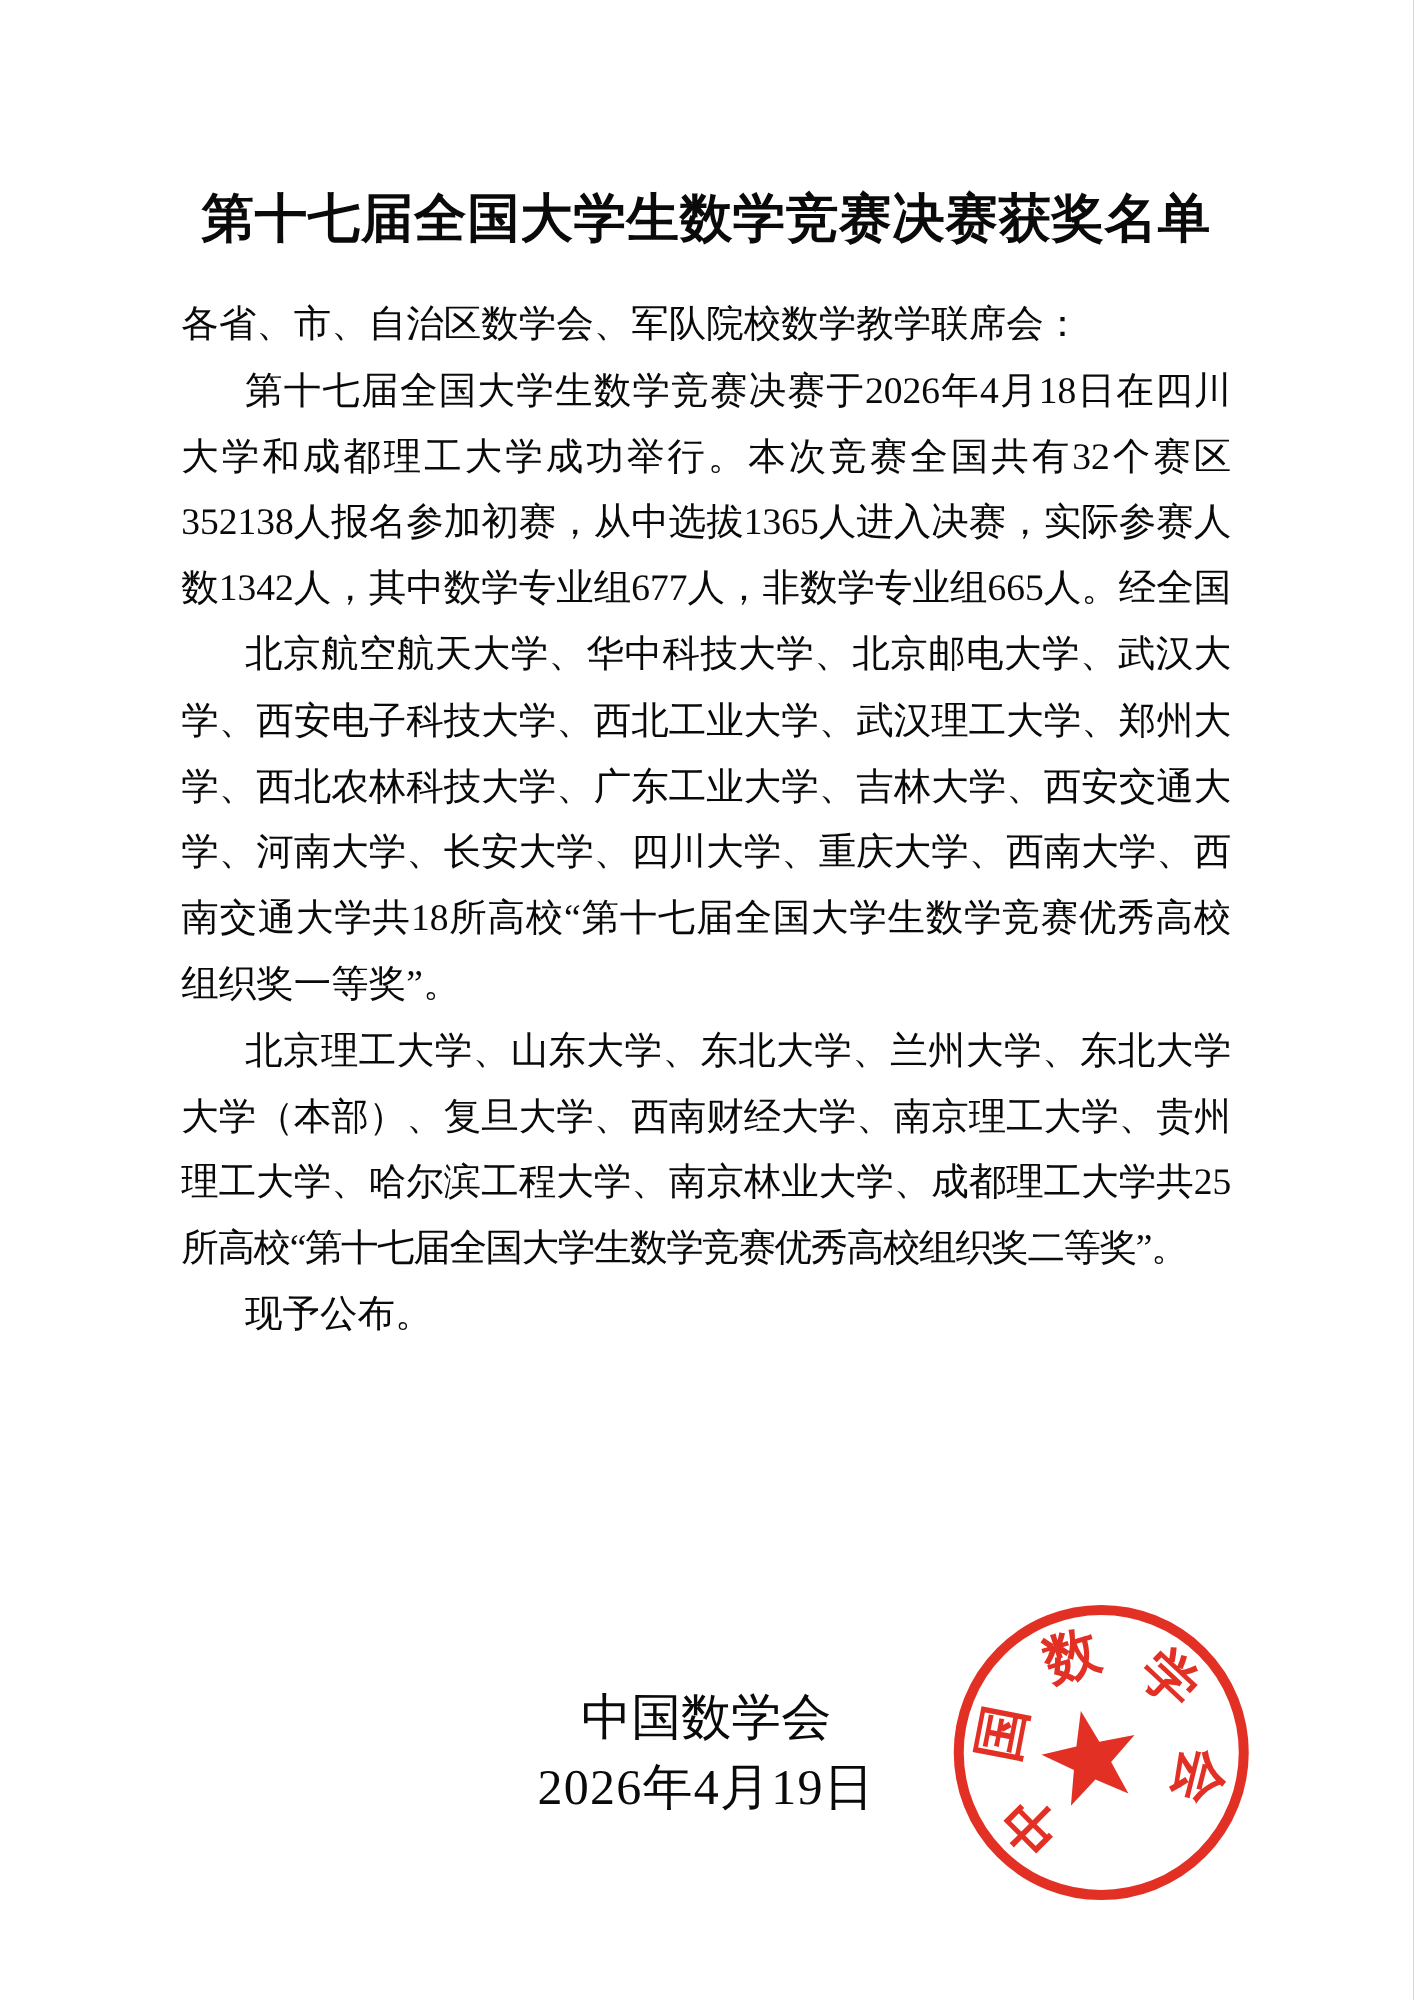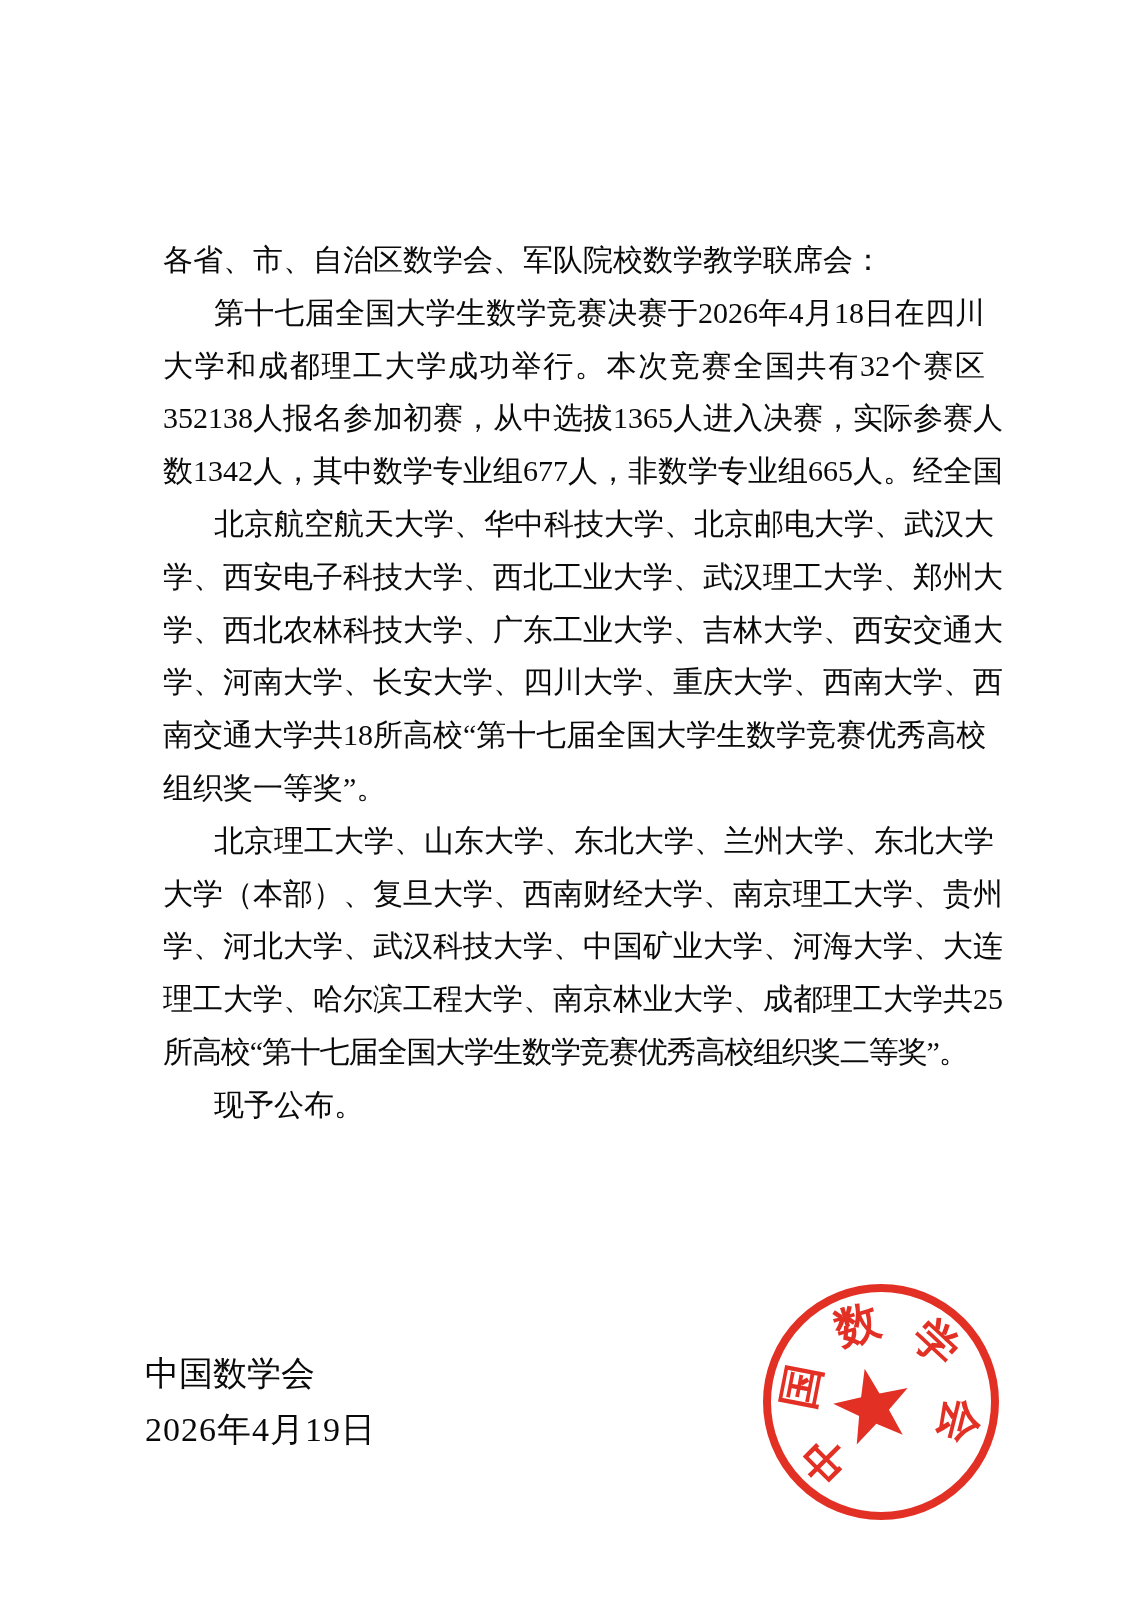--- a/index.html
+++ b/index.html
@@ -33,34 +33,33 @@
     width: 840px;
     font-size: 30px;
     line-height: 52.8px;
   }
   .ln {
     height: 52.8px;
     text-align: justify;
     text-align-last: justify;
     white-space: nowrap;
     overflow: visible;
-    margin-left: 18px;
   }
   .ln.last {
     text-align: left;
     text-align-last: left;
   }
   .ln.indent { padding-left: 51px; }
   .ln.tight { letter-spacing: -1.1px; }
   .sig-line {
     position: absolute;
     left: 145px;
     width: 840px;
-    text-align: left;
-    font-size: 34px;
+    text-align: center;
+    font-size: 40px;
     line-height: 40px;
     white-space: nowrap;
   }
   #sig-org  { top: 1354px; }
   #sig-date { top: 1410px; letter-spacing: 1px; }
   .seal {
     position: absolute;
     left: 751px;
     top: 1272px;
     width: 260px;
@@ -71,36 +70,36 @@
   .seal text {
     font-family: "Liberation Serif", "DejaVu Serif", serif;
     font-weight: bold;
   }
 </style>
 </head>
 <body>
 
 <div id="page">
 
+  <div class="doc-title">第十七届全国大学生数学竞赛决赛获奖名单</div>
 
   <div class="body-block">
     <div class="ln last">各省、市、自治区数学会、军队院校数学教学联席会：</div>
     <div class="ln indent">第十七届全国大学生数学竞赛决赛于2026年4月18日在四川</div>
     <div class="ln">大学和成都理工大学成功举行。本次竞赛全国共有32个赛区</div>
     <div class="ln">352138人报名参加初赛，从中选拔1365人进入决赛，实际参赛人</div>
     <div class="ln">数1342人，其中数学专业组677人，非数学专业组665人。经全国</div>
     <div class="ln indent">北京航空航天大学、华中科技大学、北京邮电大学、武汉大</div>
     <div class="ln">学、西安电子科技大学、西北工业大学、武汉理工大学、郑州大</div>
     <div class="ln">学、西北农林科技大学、广东工业大学、吉林大学、西安交通大</div>
     <div class="ln">学、河南大学、长安大学、四川大学、重庆大学、西南大学、西</div>
     <div class="ln">南交通大学共18所高校“第十七届全国大学生数学竞赛优秀高校</div>
     <div class="ln last">组织奖一等奖”。</div>
     <div class="ln indent">北京理工大学、山东大学、东北大学、兰州大学、东北大学</div>
     <div class="ln">大学（本部）、复旦大学、西南财经大学、南京理工大学、贵州</div>
-    <div class="ln">学、河北大学、武汉科技大学、中国矿业大学、河海大学、大连</div>
     <div class="ln">理工大学、哈尔滨工程大学、南京林业大学、成都理工大学共25</div>
     <div class="ln last tight">所高校“第十七届全国大学生数学竞赛优秀高校组织奖二等奖”。</div>
     <div class="ln indent last">现予公布。</div>
   </div>
 
   <div id="sig-org" class="sig-line">中国数学会</div>
   <div id="sig-date" class="sig-line">2026年4月19日</div>
 
   <svg class="seal" viewBox="0 0 260 260" aria-hidden="true">
     <circle cx="130" cy="130" r="114" fill="none" stroke="#e2271c" stroke-width="8"></circle>

